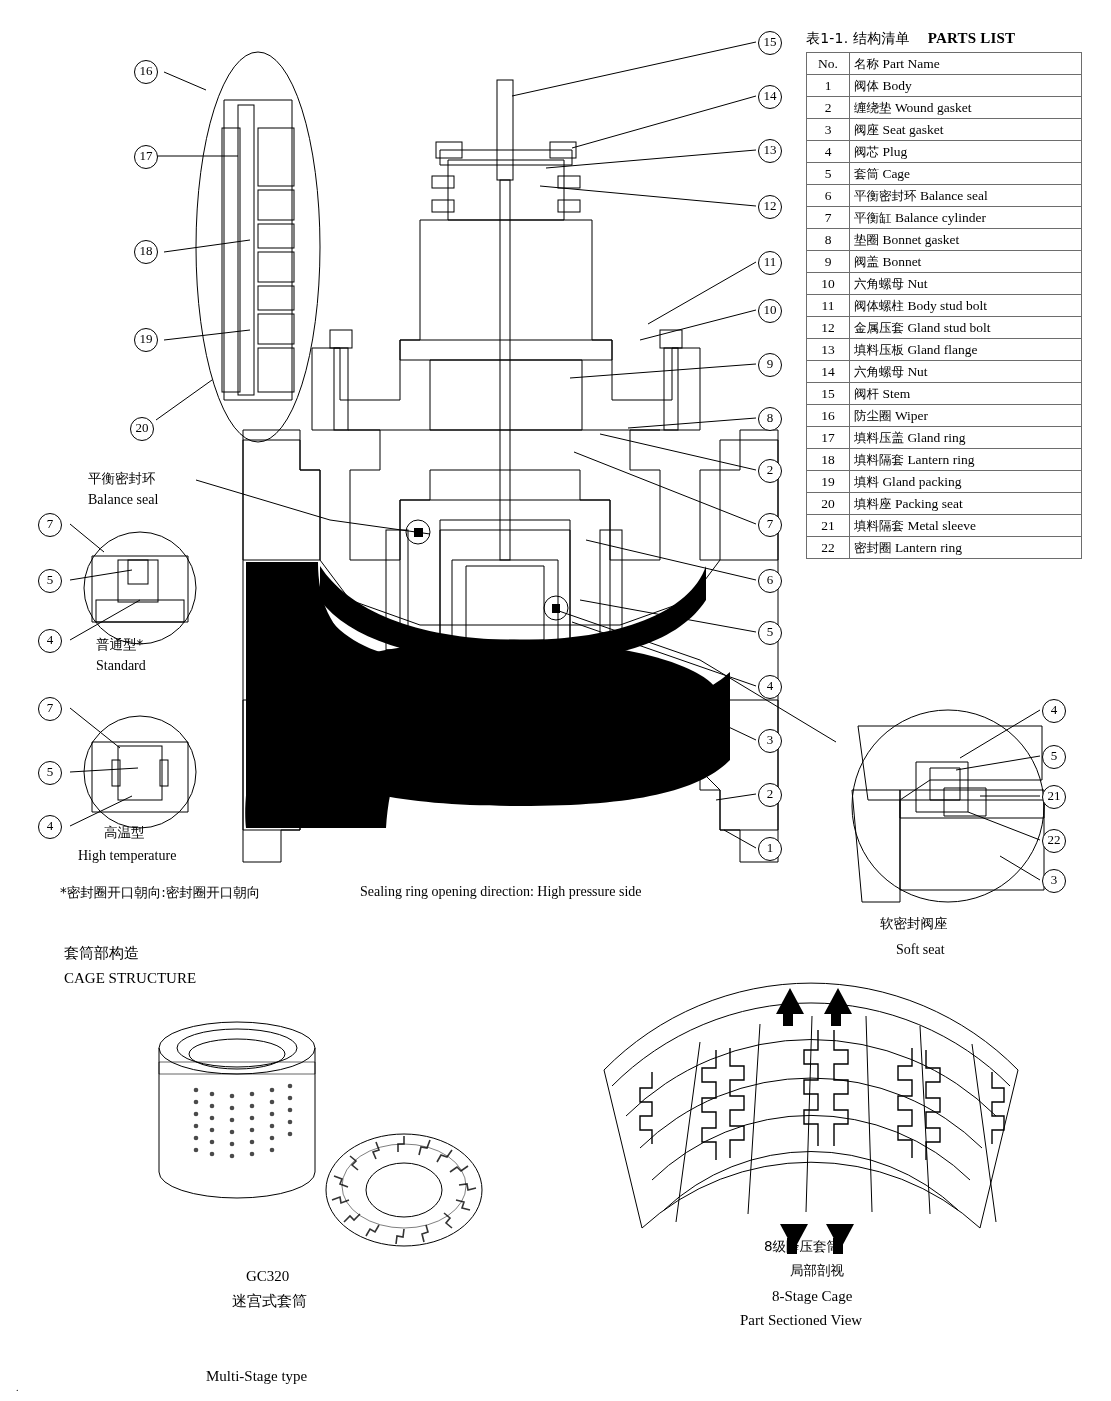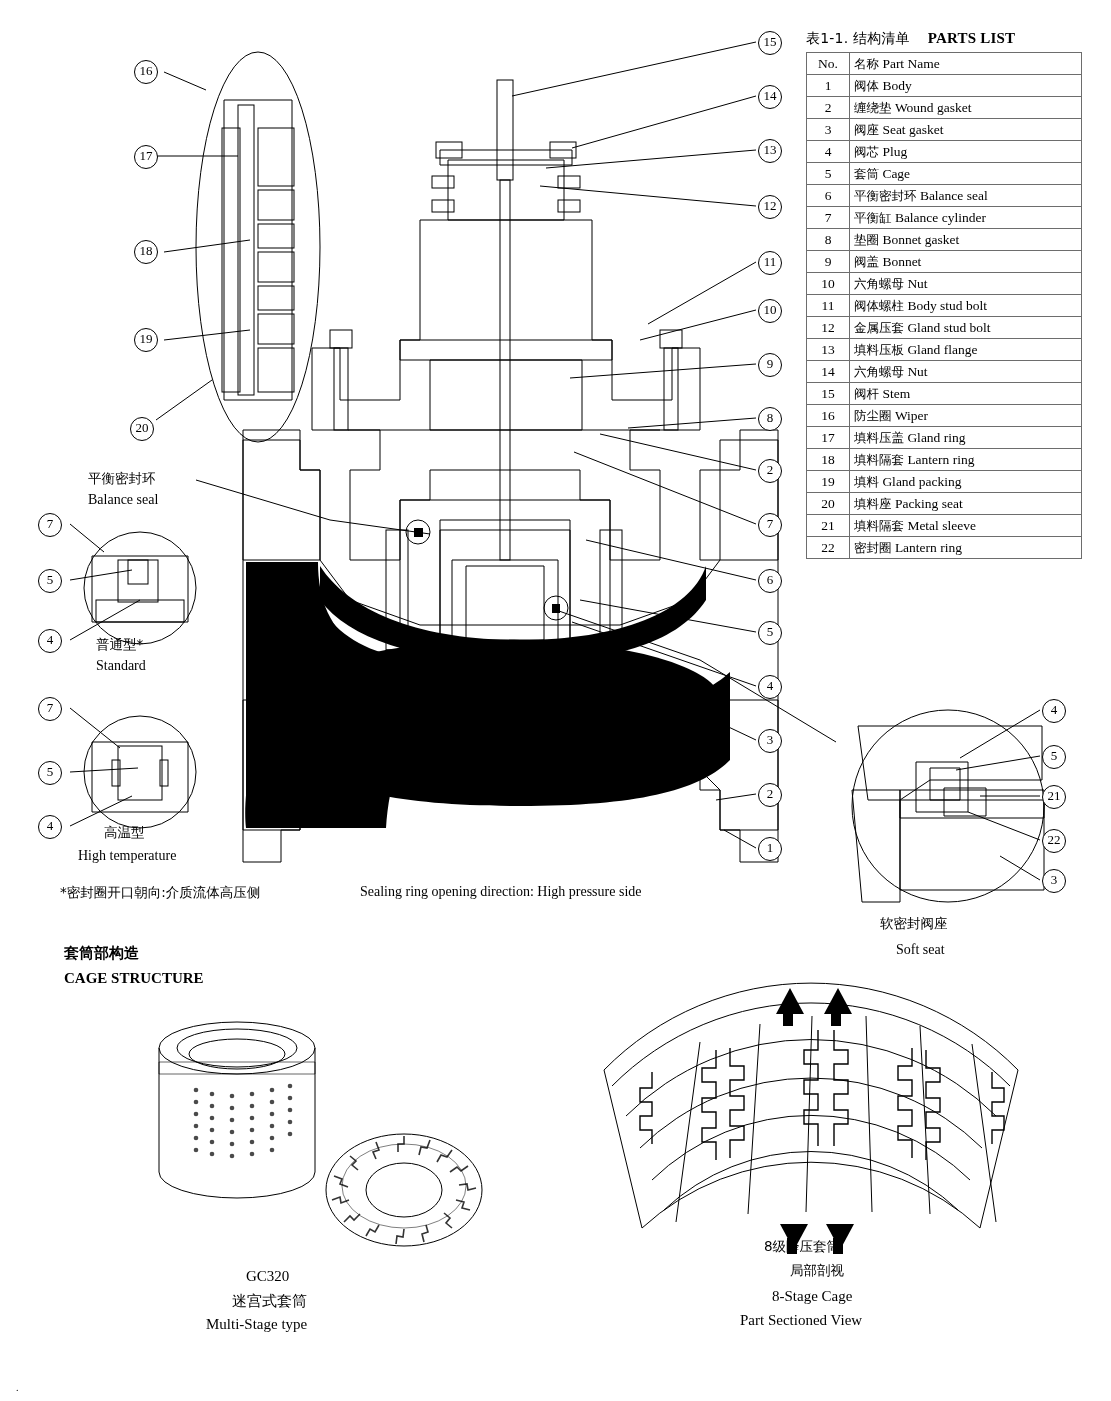--- a/index.html
+++ b/index.html
@@ -18,21 +18,21 @@
 
   
   .num{position:absolute;width:22px;height:22px;border:1.3px solid #000;border-radius:50%;
        font-size:13px;line-height:20px;text-align:center;background:#fff;font-family:"Liberation Serif",serif;}
   .cap{position:absolute;font-size:14px;white-space:nowrap;}
   .cap.cnf{font-family:"DejaVu Sans",sans-serif;font-size:13.5px;}
 
   svg{position:absolute;left:0;top:0;overflow:visible;}
   .ln{stroke:#000;stroke-width:1;fill:none;}
 
-  .secttitle{position:absolute;font-size:15px;font-weight:bold;}
+  .secttitle{position:absolute;font-size:15px;font-weight:normal;}
 </style>
 </head>
 <body>
 
 <div class="page">
 
   <svg width="1111" height="1401">
     <defs>
       <linearGradient id="gMetal" x1="0" y1="0" x2="1" y2="0">
         <stop offset="0" stop-color="#7a7a7a"></stop>
@@ -458,32 +458,32 @@
   <div class="num" style="left:1042px;top:785px">21</div>
   <div class="num" style="left:1042px;top:829px">22</div>
   <div class="num" style="left:1042px;top:869px">3</div>
 
   <div class="cap cnf" style="left:88px;top:470px">平衡密封环</div>
   <div class="cap" style="left:88px;top:492px">Balance seal</div>
   <div class="cap cnf" style="left:96px;top:636px">普通型*</div>
   <div class="cap" style="left:96px;top:658px">Standard</div>
   <div class="cap cnf" style="left:104px;top:824px">高温型</div>
   <div class="cap" style="left:78px;top:848px">High temperature</div>
-  <div class="cap cnf" style="left:60px;top:884px">*密封圈开口朝向:介质流体高压侧</div>
+  <div class="cap cnf" style="left:60px;top:884px">*密封圈开口朝向:密封圈开口朝向</div>
   <div class="cap" style="left:360px;top:884px">Sealing ring opening direction: High pressure side</div>
 
   <div class="cap cnf" style="left:880px;top:915px">软密封阀座</div>
   <div class="cap" style="left:896px;top:942px">Soft seat</div>
 
   <div class="secttitle" style="left:64px;top:944px;font-family:'DejaVu Sans',sans-serif;font-size:15px">套筒部构造</div>
   <div class="secttitle" style="left:64px;top:970px">CAGE STRUCTURE</div>
 
   <div class="cap" style="left:246px;top:1268px;font-size:15px">GC320</div>
   <div class="cap cnf" style="left:232px;top:1292px;font-size:15px">迷宫式套筒</div>
-  <div class="cap" style="left:206px;top:1316px;font-size:15px">Multi-Stage type</div>
+  <div class="cap" style="left:206px;top:1368px;font-size:15px">Multi-Stage type</div>
 
   <div class="cap cnf" style="left:764px;top:1238px;font-size:13.5px">8级降压套筒</div>
   <div class="cap cnf" style="left:790px;top:1262px;font-size:13.5px">局部剖视</div>
   <div class="cap" style="left:772px;top:1288px;font-size:15px">8-Stage Cage</div>
   <div class="cap" style="left:740px;top:1312px;font-size:15px">Part Sectioned View</div>
 
   <div style="position:absolute;left:16px;top:1382px;font-size:10px">.</div>
 </div>
 
 </body></html>

